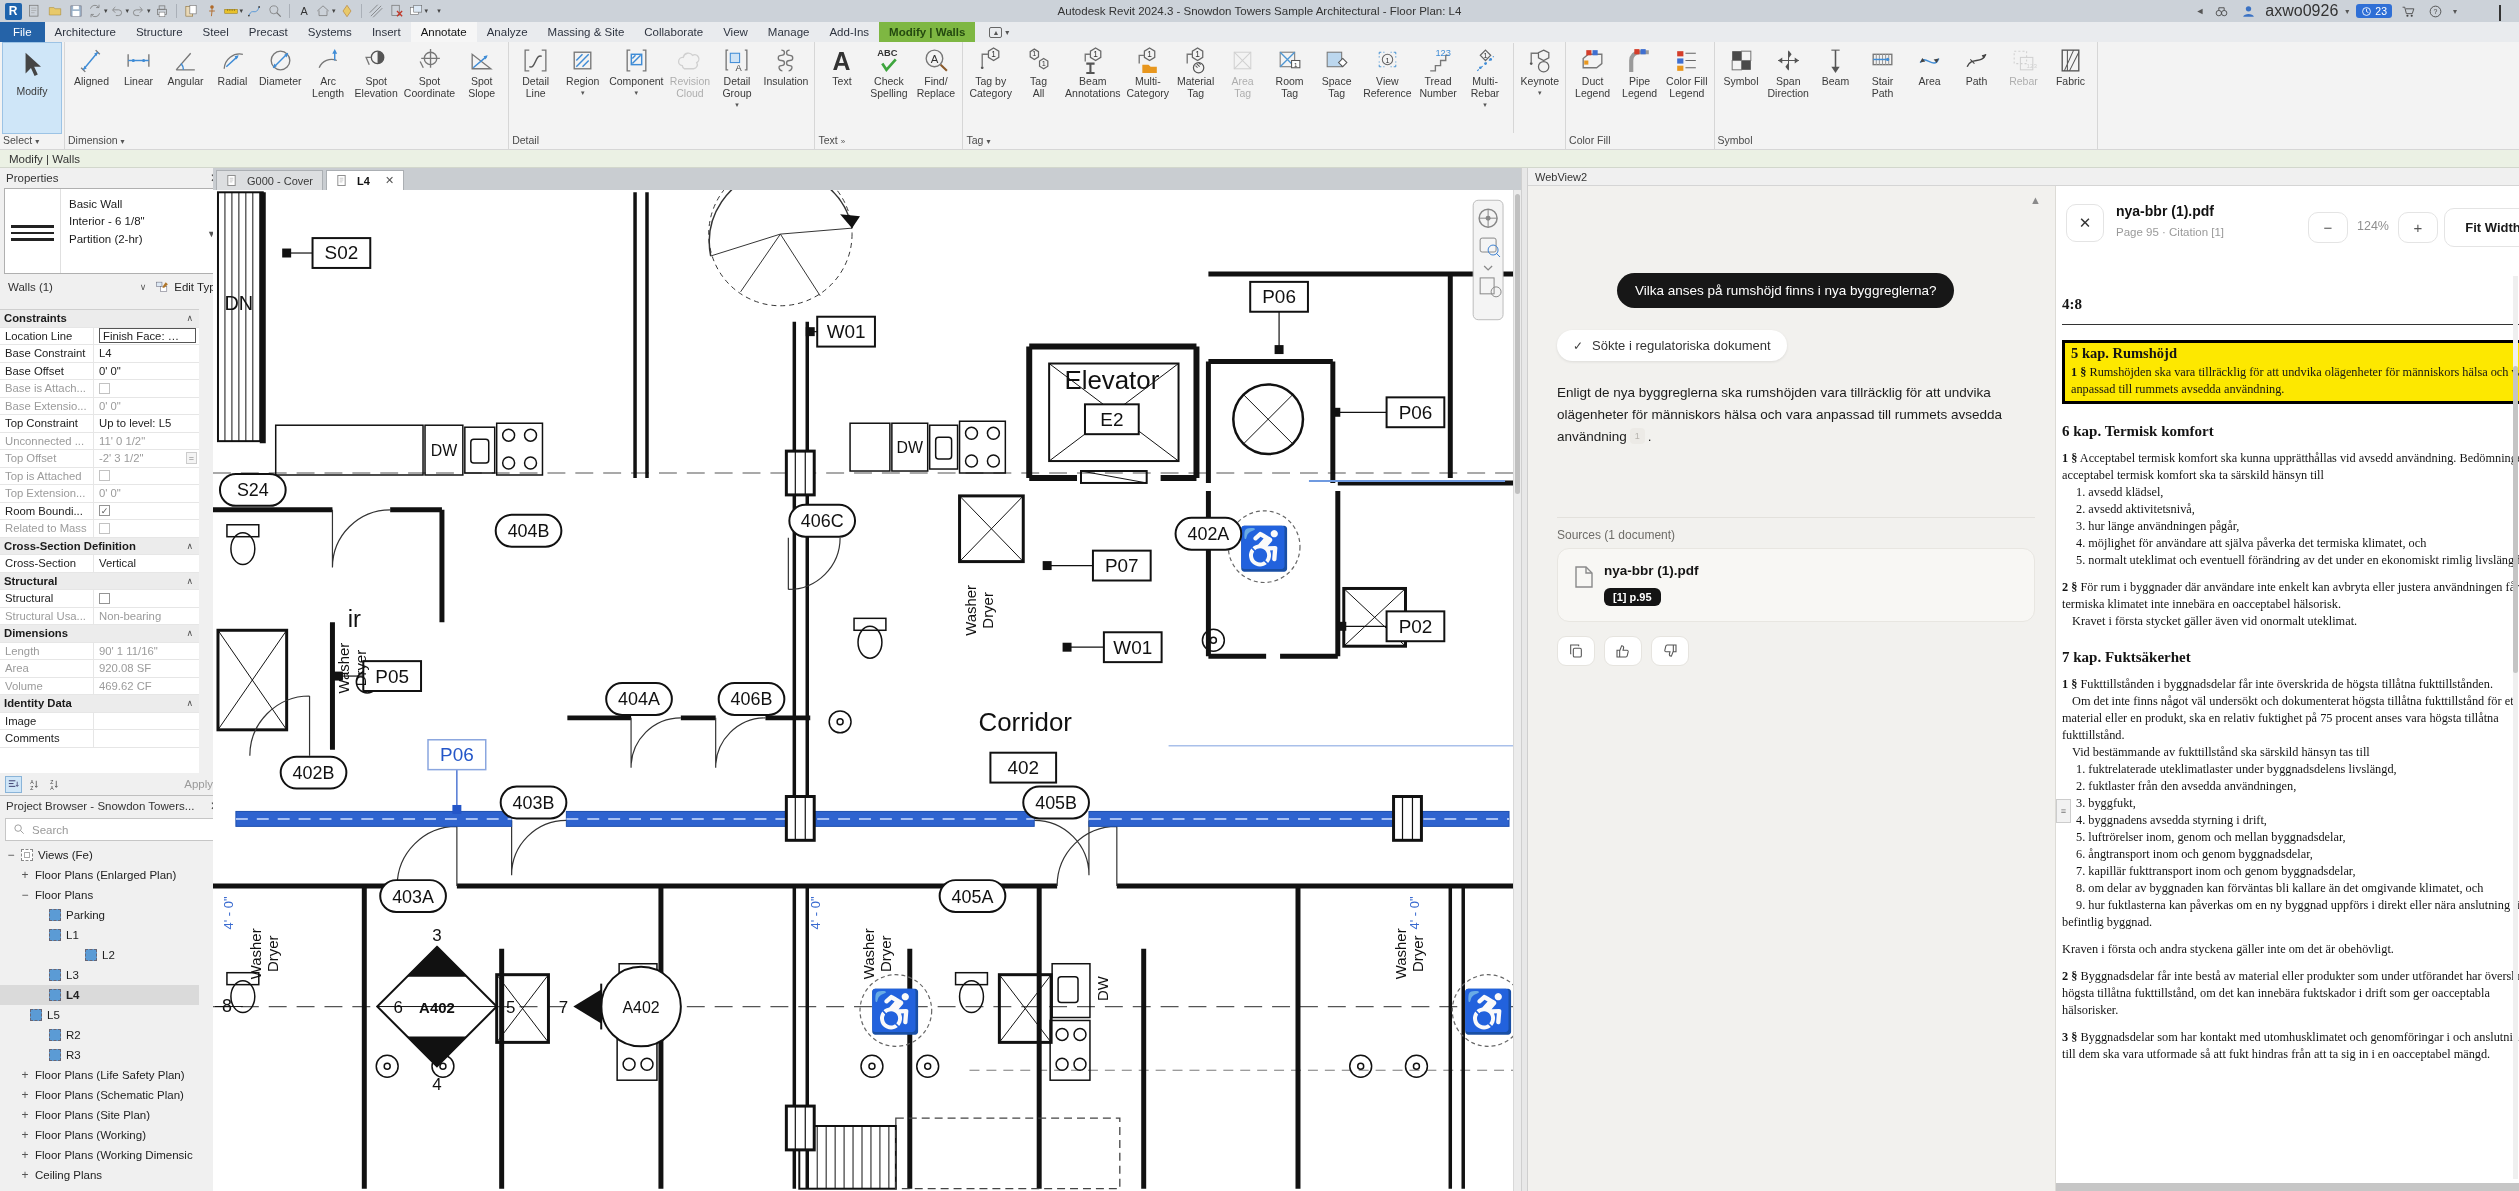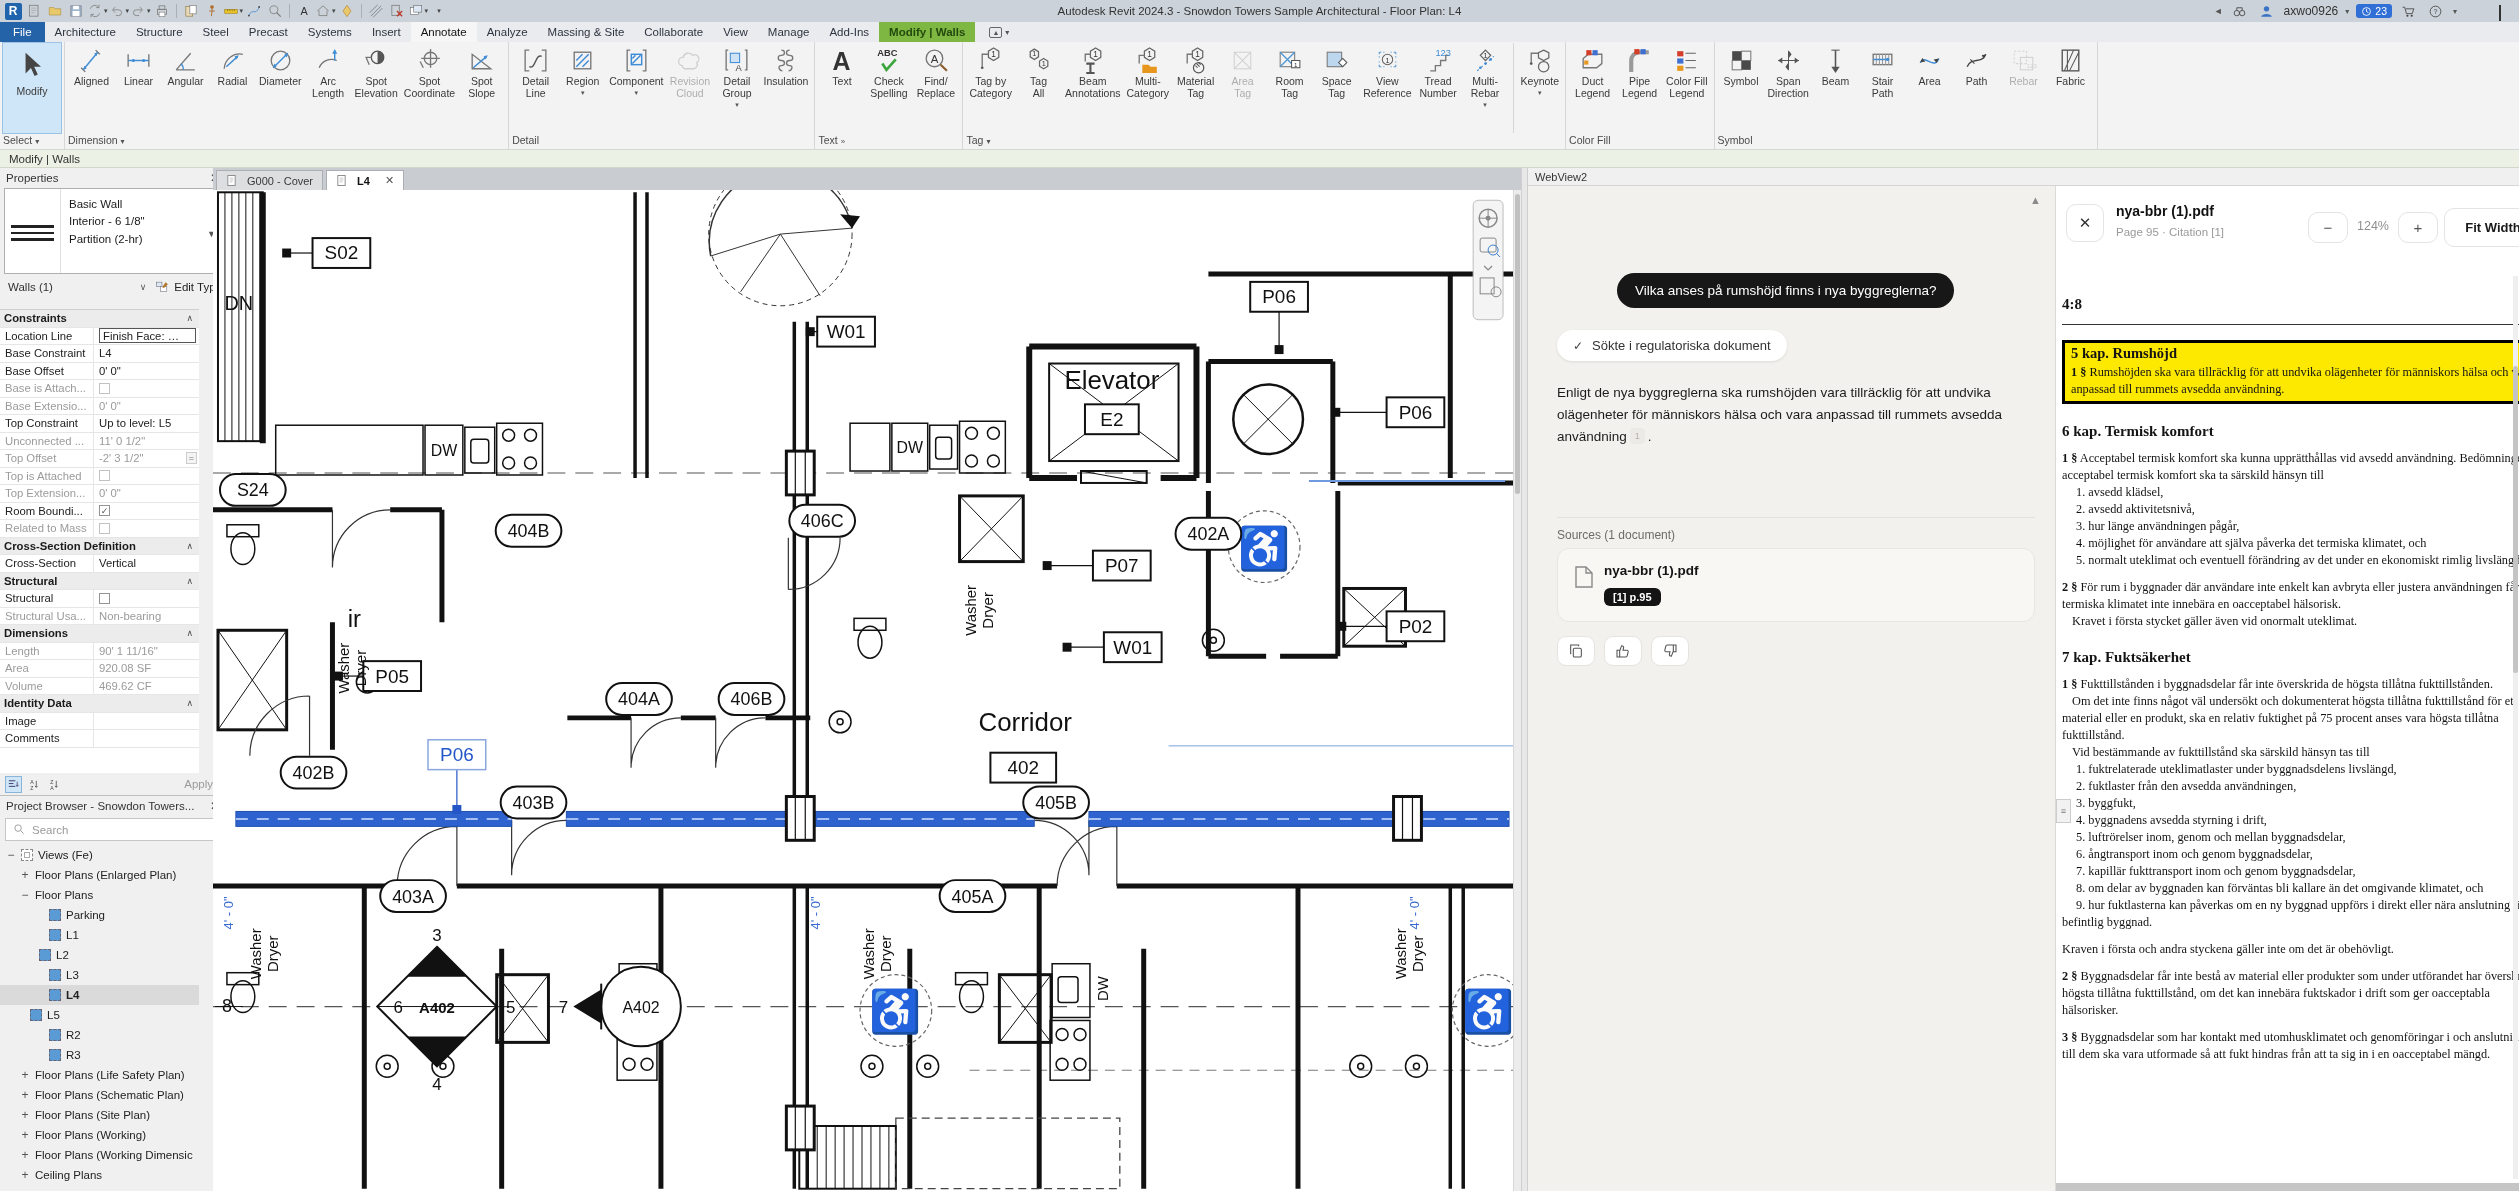--- a/index.html
+++ b/index.html
@@ -11,21 +11,21 @@
 .qat{display:flex;align-items:center;gap:1px;padding-left:3px;z-index:2}
 .qi{height:20px;min-width:20px;display:flex;align-items:center;justify-content:center;gap:1px}
 .qi svg{width:16px;height:16px}
 .qi .c{font-size:7px;color:#444}
 .qsep{width:1px;height:14px;background:#aab0b8;margin:0 3px}
 .rlogo{width:17px;height:17px;background:#1f64ad;color:#fff;font-weight:bold;font-size:12px;display:flex;align-items:center;justify-content:center;border-radius:2px}
 .title-center{position:absolute;left:0;width:100%;text-align:center;font-size:11.5px;color:#333;pointer-events:none}
 .title-right{margin-left:auto;display:flex;align-items:center;gap:7px;padding-right:8px;z-index:2;color:#333}
 .title-right svg{width:15px;height:15px}
 .tr-arrow{font-size:9px;color:#555}
-.username{font-size:12px}
+.username{font-size:16px}
 .badge23{background:#2f6fd6;color:#fff;border-radius:3px;display:flex;align-items:center;gap:3px;padding:1px 5px;font-size:10.5px}
 .badge23 svg{width:11px;height:11px}
 .caret{font-size:8px;color:#555}
 .winbtn{width:12px;height:10px;position:relative;margin-left:8px}
 .winmin{width:10px;height:2px;background:#333;margin-top:8px}
 .winmax{width:9px;height:8px;border:1.5px solid #333}
 
 .tabsrow{position:absolute;top:22px;left:0;width:100%;height:20px;background:#e9ebee;display:flex;align-items:stretch;z-index:29}
 .file-tab{background:#2563a8;color:#fff;padding:0 13px;font-size:11.5px;display:flex;align-items:center}
 .rtab{padding:0 10px;font-size:11.5px;color:#2e3440;display:flex;align-items:center;white-space:nowrap}
@@ -837,21 +837,21 @@
           <div class="titem" style="padding-left: 34px;">
             <span class="exp"></span>
             <span class="ic-plan"></span>
             <span class="tl">Parking</span>
           </div>
           <div class="titem" style="padding-left: 34px;">
             <span class="exp"></span>
             <span class="ic-plan"></span>
             <span class="tl">L1</span>
           </div>
-          <div class="titem" style="padding-left: 24px;">
+          <div class="titem" style="padding-left: 34px; margin-left: 36px;">
             <span class="exp"></span>
             <span class="ic-plan"></span>
             <span class="tl">L2</span>
           </div>
           <div class="titem" style="padding-left: 34px; text-align: center;">
             <span class="exp"></span>
             <span class="ic-plan"></span>
             <span class="tl">L3</span>
           </div>
           <div class="titem selected" style="padding-left: 34px;">

